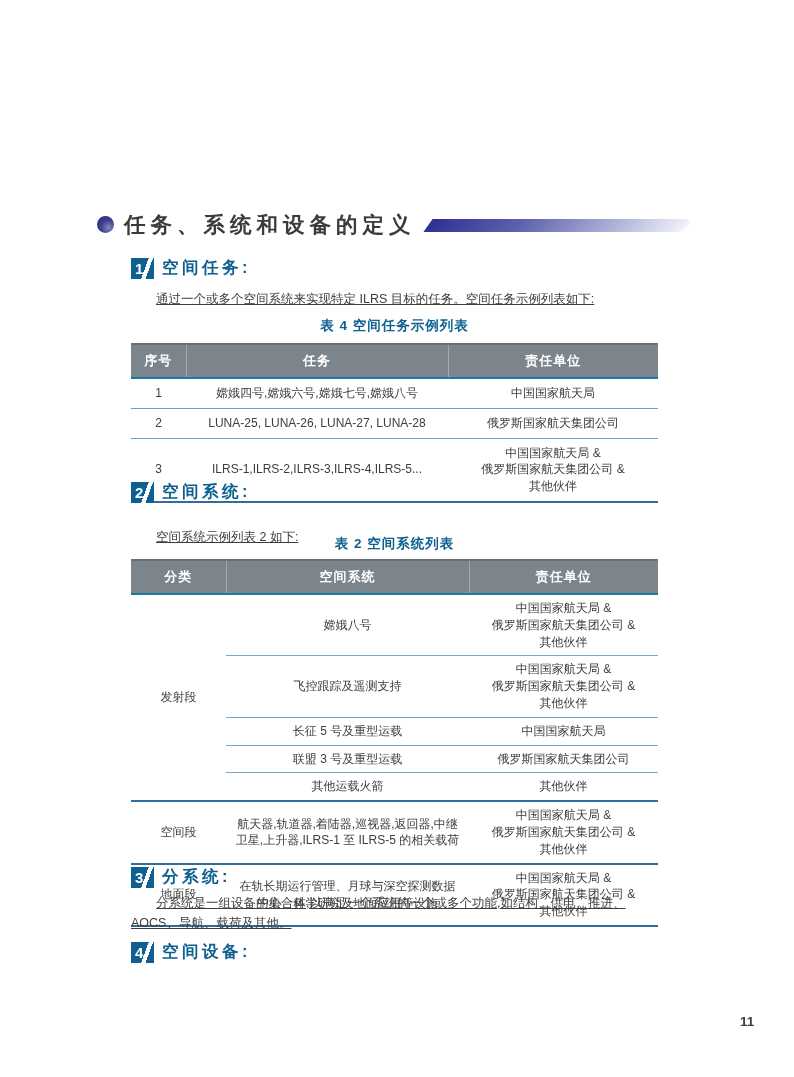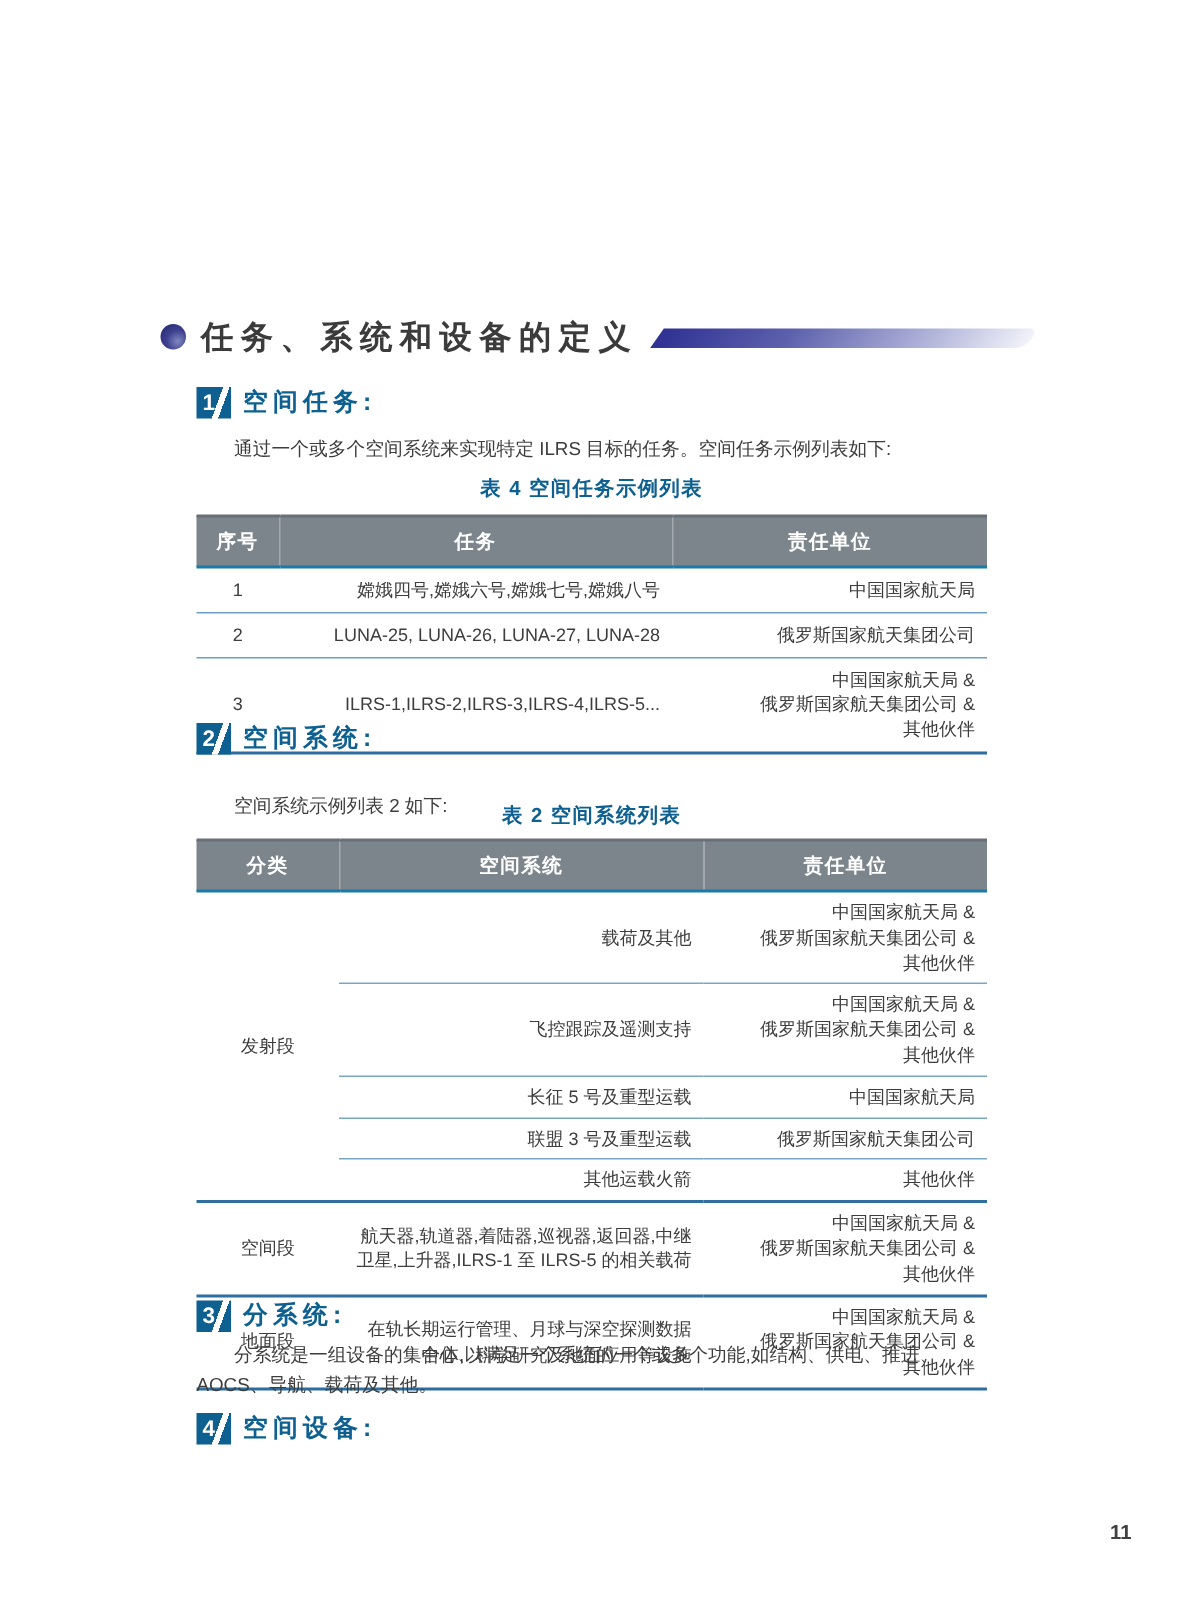--- a/index.html
+++ b/index.html
@@ -5,21 +5,21 @@
   * { margin:0; padding:0; box-sizing:border-box; }
   html,body { background:#ffffff; }
   body { font-family:"Liberation Sans","DejaVu Sans",sans-serif; }
   .page {
     position:relative; width:794px; height:1077px; margin:0 auto;
     background:#ffffff; overflow:hidden; color:#3d3d3d;
   }
   .abs { position:absolute; left:131px; width:527px; }
 
   
-  .heading-row { position:absolute; top:210px; left:107px; right:107px; display:flex; align-items:center; }
+  .heading-row { position:absolute; top:210px; left:97px; right:107px; display:flex; align-items:center; }
   .bullet {
     width:17px; height:17px; border-radius:50%; flex:0 0 auto;
     background:radial-gradient(circle at 68% 68%, #8087c0 0%, #3d418f 45%, #23266f 100%);
   }
   .main-title {
     margin-left:10px; font-size:21.5px; font-weight:bold; color:#3b3b3b;
     letter-spacing:5px; white-space:nowrap;
   }
   .grad-bar {
     flex:1; height:13px; margin-left:12px; margin-top:2px;
@@ -34,38 +34,38 @@
     background:linear-gradient(110deg,#0d608f 58%,#ffffff 58%,#ffffff 72%,#0d608f 72%);
     color:#ffffff; font-weight:bold; font-size:15px; line-height:21px;
     padding-left:4px; text-align:left;
   }
   .sec-title {
     margin-left:8px; font-size:16.5px; font-weight:bold; color:#0d608f;
     letter-spacing:3.5px; white-space:nowrap;
   }
 
   
-  .para { font-size:12.5px; line-height:1.6; color:#3d3d3d; }
+  .para { font-size:12.5px; line-height:1.6; color:#3d3d3d;text-decoration:underline; }
   .indent { text-indent:2em; }
 
   
   .tcap { text-align:center; font-weight:bold; color:#0d608f; font-size:13.5px; letter-spacing:1px; }
 
   
   table { border-collapse:collapse; table-layout:fixed; width:527px; }
   th {
     background:#7d858c; color:#ffffff; font-weight:bold; font-size:13px;
     padding:7px 6px; text-align:center; letter-spacing:1px;
     border-top:2px solid #696f76;
   }
   th + th { border-left:1.5px solid #a3a9ae; }
   thead th { border-bottom:2.5px solid #1b7aa8; }
   td {
     font-size:12px; color:#3d3d3d; padding:6px 8px; vertical-align:middle;
-    line-height:1.4; text-align:right;
+    line-height:1.4; text-align:center;
   }
   td.center, td.cat { text-align:center; }
   td.multiline { white-space:pre-line; }
   .t1 tbody tr + tr td { border-top:1.5px solid #6f9fc0; }
   .t1 tbody tr:last-child td, .t2 tbody tr:last-child td { border-bottom:2px solid #2d6da0; }
   .t2 td { padding:5px 8px; }
   .t2 tr.inner td { border-top:1.5px solid #79a6c2; }
   .t2 tr.group-start td { border-top:2px solid #2e6fa0; }
 
   
@@ -139,21 +139,21 @@
     <thead>
       <tr>
         <th>分类</th>
         <th>空间系统</th>
         <th>责任单位</th>
       </tr>
     </thead>
     <tbody>
         <tr>
           <td class="cat" rowspan="5">发射段</td>
-          <td>载荷及其他</td>
+          <td>嫦娥八号</td>
           <td class="multiline">中国国家航天局 &amp;
 俄罗斯国家航天集团公司 &amp;
 其他伙伴</td>
         </tr>
         <tr class="inner">
           <td>飞控跟踪及遥测支持</td>
           <td class="multiline">中国国家航天局 &amp;
 俄罗斯国家航天集团公司 &amp;
 其他伙伴</td>
         </tr>

